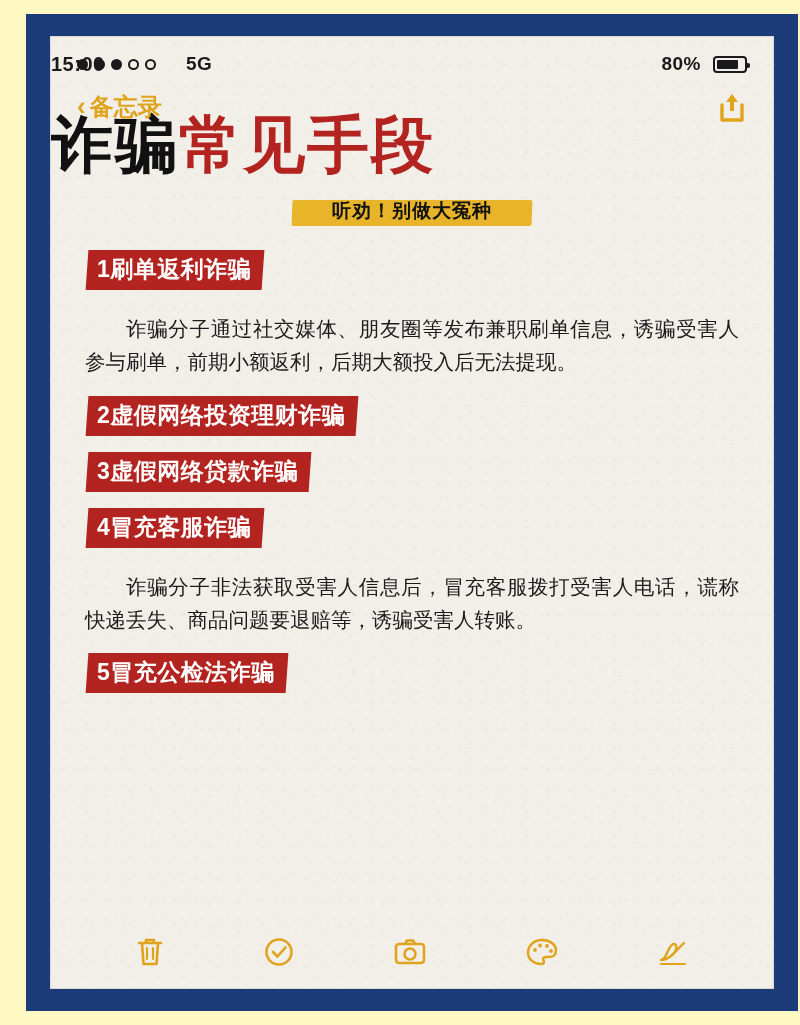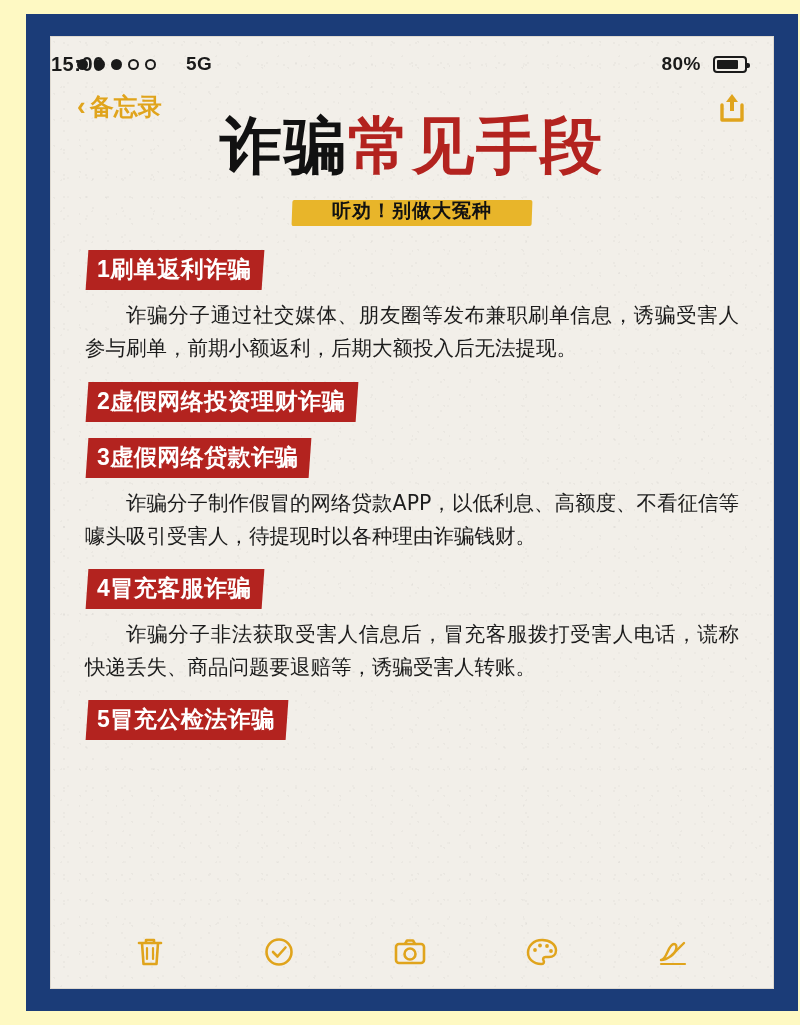--- a/index.html
+++ b/index.html
@@ -156,27 +156,26 @@
   }
   .share {
     margin-left: auto;
     color: #e0a41c;
     cursor: pointer;
     line-height: 0;
   }
 
   
   .title {
-    text-align: center;
     font-size: 62px;
     font-weight: bold;
     letter-spacing: 2px;
     line-height: 1.05;
     margin-top: -14px;
-    font-family: Liberation Sans, sans-serif;
+    font-family: Liberation Serif, serif;
   }
   .title .t1 { color: #111111; }
   .title .t2 { color: #b3231f; }
 
   .subtitle-wrap {
     display: flex;
     justify-content: center;
     margin-top: 16px;
   }
   .subtitle {
@@ -219,21 +218,21 @@
     letter-spacing: 0.5px;
     transform: skewX(-4deg);
     margin-left: 6px;
   }
   .sec-head span { display: inline-block; transform: skewX(4deg); }
   .sec-body {
     font-size: 20.5px;
     line-height: 1.62;
     color: #1c1c1c;
     text-align: justify;
-    margin-top: 9px;
+    margin-top: 23px;
     text-indent: 2em;
     padding: 0 4px;
     font-family: "DejaVu Sans", sans-serif;
   }
 
   
   .toolbar {
     display: flex;
     align-items: center;
     justify-content: space-around;
@@ -297,21 +296,20 @@
             <div class="sec-head"><span>1刷单返利诈骗</span></div>
             <div class="sec-body">诈骗分子通过社交媒体、朋友圈等发布兼职刷单信息，诱骗受害人参与刷单，前期小额返利，后期大额投入后无法提现。</div>
           </div>
 
           <div class="section">
             <div class="sec-head"><span>2虚假网络投资理财诈骗</span></div>
           </div>
 
           <div class="section">
             <div class="sec-head"><span>3虚假网络贷款诈骗</span></div>
-            <div class="sec-body">诈骗分子制作假冒的网络贷款APP，以低利息、高额度、不看征信等噱头吸引受害人，待提现时以各种理由诈骗钱财。</div>
           </div>
 
           <div class="section">
             <div class="sec-head"><span>4冒充客服诈骗</span></div>
             <div class="sec-body">诈骗分子非法获取受害人信息后，冒充客服拨打受害人电话，谎称快递丢失、商品问题要退赔等，诱骗受害人转账。</div>
           </div>
 
           <div class="section">
             <div class="sec-head"><span>5冒充公检法诈骗</span></div>
           </div>

